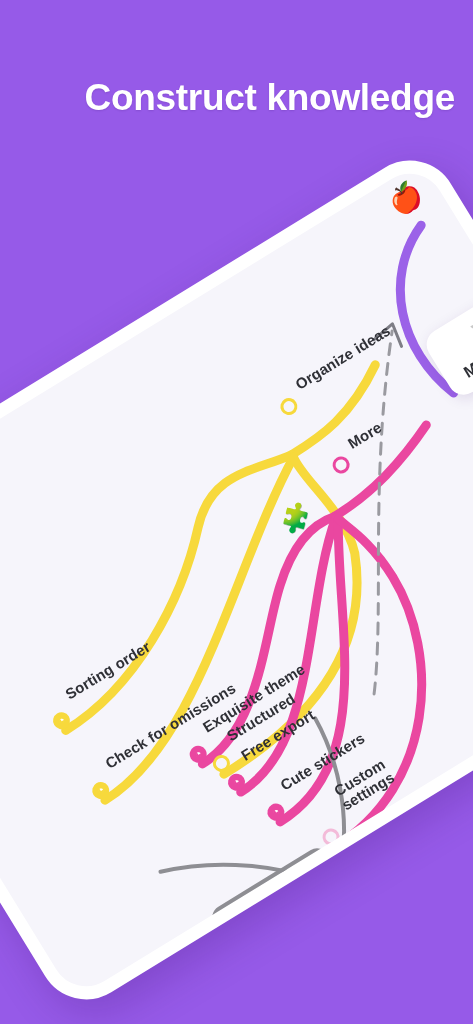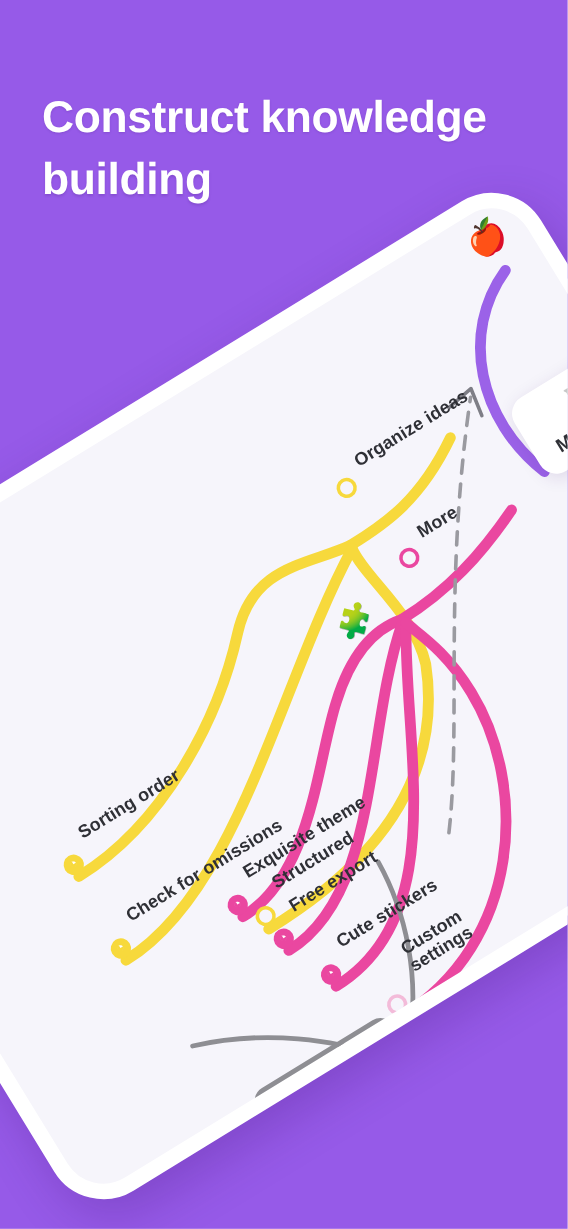--- a/index.html
+++ b/index.html
@@ -10,21 +10,21 @@
   }
   #stage{position:absolute;inset:0;overflow:hidden;}
 
   
   .heading{
     position:absolute;left:35px;top:72px;width:420px;
     color:#ffffff;font-size:37px;line-height:52px;font-weight:700;
     letter-spacing:-0.3px;
     text-shadow:0 1px 2px rgba(60,20,110,.18);
   }
-  .heading span{display:block;}
+  .heading span{display:block;text-align:right;}
 
   
   .card-wrap{
     position:absolute;left:-132px;top:300px;
     width:760px;height:560px;
     transform:rotate(-31.5deg);
     transform-origin:50% 50%;
   }
   .card{
     position:absolute;inset:0;
@@ -81,21 +81,20 @@
   .emoji-float{position:absolute;font-size:27px;line-height:1;}
   .emoji-float.blocks{font-size:25px;}
 </style>
 </head>
 <body>
 
 <div id="stage">
 
   <div class="heading">
     <span>Construct knowledge</span>
-    <span>building</span>
   </div>
 
   <div class="card-wrap">
     <div class="card">
       <div class="card-inner">
 
         <svg width="760" height="560" viewBox="0 0 760 560">
 
           <path d="M470 183 C 505 183, 540 181, 588 150" stroke="#F7D93C" stroke-width="9" fill="none" stroke-linecap="round"></path>
 

